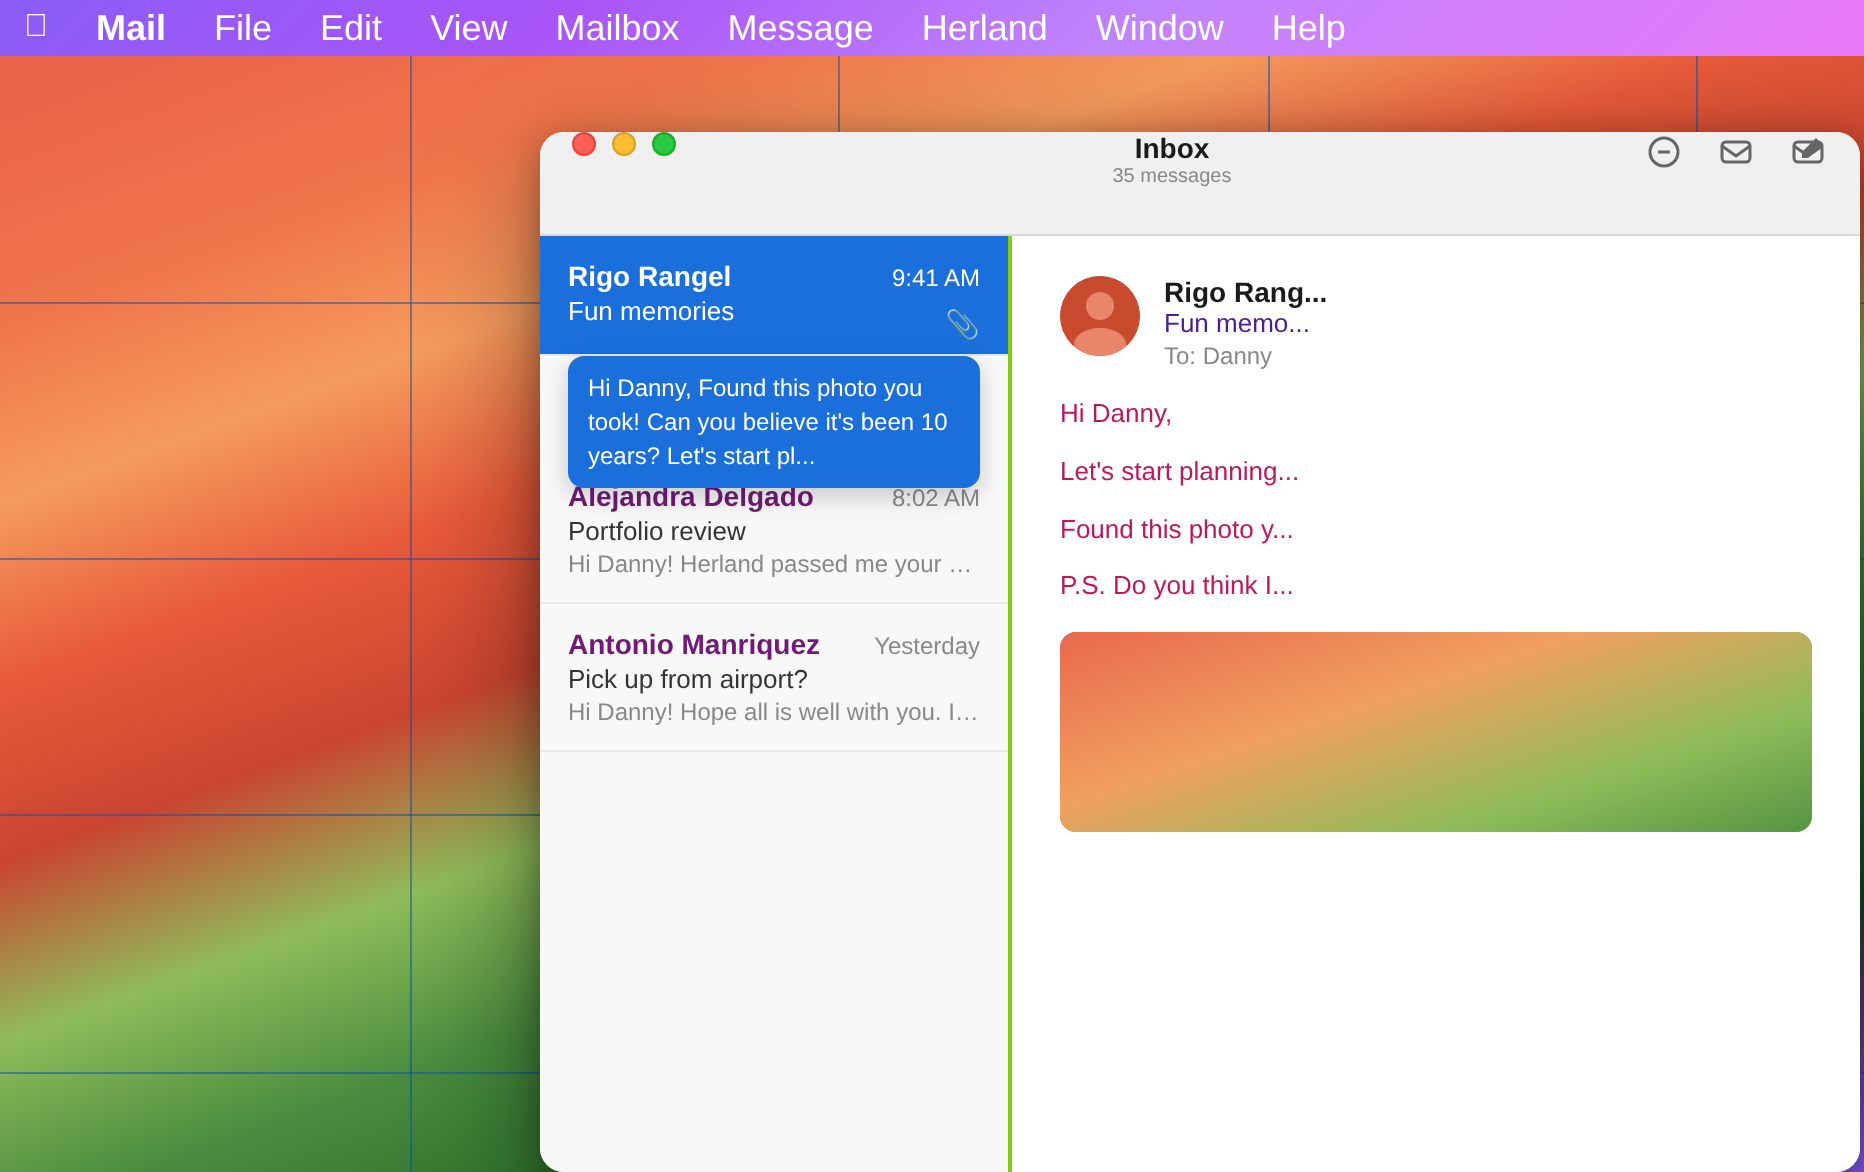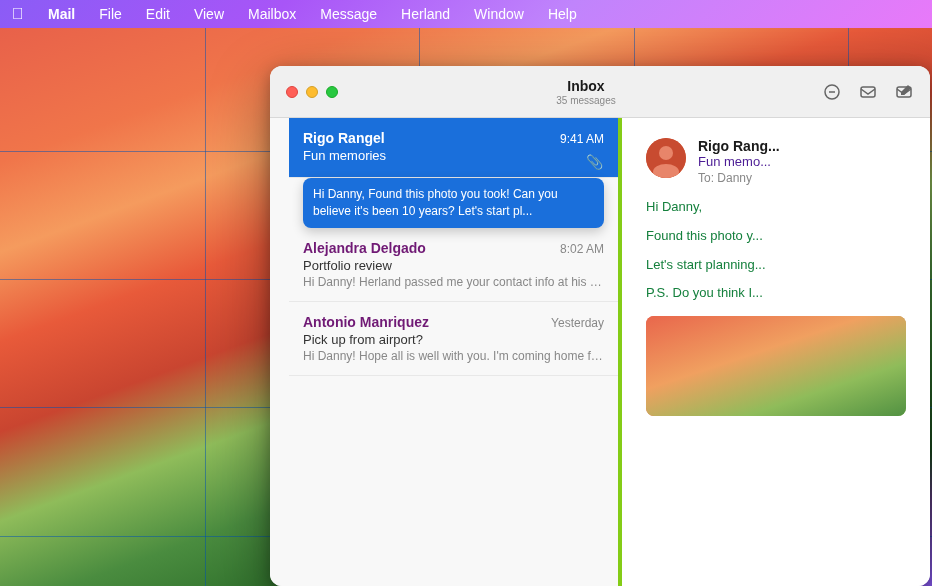--- a/index.html
+++ b/index.html
@@ -21,21 +21,21 @@
       height: 28px;
       background: linear-gradient(135deg, #8b5cf6 0%, #a855f7 30%, #c084fc 60%, #e879f9 100%);
       display: flex;
       align-items: center;
       padding: 0 8px;
       z-index: 100;
       gap: 16px;
     }
     .menu-bar-item {
       color: white;
-      font-size: 14px;
+      font-size: 18px;
       font-weight: 400;
       cursor: pointer;
       padding: 2px 4px;
       border-radius: 4px;
       white-space: nowrap;
     }
     .menu-bar-item.apple {
       font-size: 16px;
       font-weight: 600;
     }
@@ -101,21 +101,20 @@
       display: flex;
       flex-direction: column;
     }
 
     
     .window-titlebar {
       height: 52px;
       background: #f0f0f0;
       border-bottom: 1px solid #d8d8d8;
       display: flex;
-      align-items: center;
       padding: 0 16px;
       flex-shrink: 0;
     }
     .traffic-lights {
       display: flex;
       gap: 8px;
       margin-right: 12px;
     }
     .traffic-light {
       width: 12px;
@@ -161,26 +160,25 @@
 
     
     .window-body {
       display: flex;
       flex: 1;
       overflow: hidden;
     }
 
     
     .message-list {
-      width: 352px;
+      width: 236px;
       background: #f8f8f8;
-      border-right: 4px solid #84cc16;
+      border-right: 2px solid #84cc16;
       overflow-y: auto;
       flex-shrink: 0;
-      padding-left: 19px;
     }
 
     .message-item {
       padding: 12px 14px;
       border-bottom: 1px solid #e8e8e8;
       cursor: pointer;
       position: relative;
     }
     .message-item.selected {
       background: #1a6fdb;
@@ -280,21 +278,21 @@
       font-size: 13px;
       color: #4c1d95;
       margin-bottom: 2px;
     }
     .detail-to {
       font-size: 12px;
       color: #888;
     }
     .detail-body {
       font-size: 13px;
-      color: #15803d;
+      color: #be185d;
       line-height: 1.6;
       margin-top: 12px;
     }
     .detail-body p {
       margin-bottom: 8px;
     }
     .detail-photo {
       width: 100%;
       height: 100px;
       background: linear-gradient(135deg, #e8614a, #f0754a, #8fbc5a);
@@ -418,22 +416,22 @@
             <div class="detail-subject">Fun memo...</div>
             <div class="detail-to">
               <span>To:</span>
               <span>Danny</span>
             </div>
           </div>
         </div>
 
         <div class="detail-body">
           <p>Hi Danny,</p>
+          <p>Let's start planning...</p>
           <p>Found this photo y...</p>
-          <p>Let's start planning...</p>
           <p>P.S. Do you think I...</p>
         </div>
 
         <div class="detail-photo">
           <svg width="100%" height="100%" viewBox="0 0 300 100" preserveAspectRatio="xMidYMid slice">
             <defs>
               <linearGradient id="photoGrad" x1="0%" y1="0%" x2="100%" y2="100%">
                 <stop offset="0%" stop-color="#e8614a"></stop>
                 <stop offset="40%" stop-color="#f0a060"></stop>
                 <stop offset="70%" stop-color="#8fbc5a"></stop>

